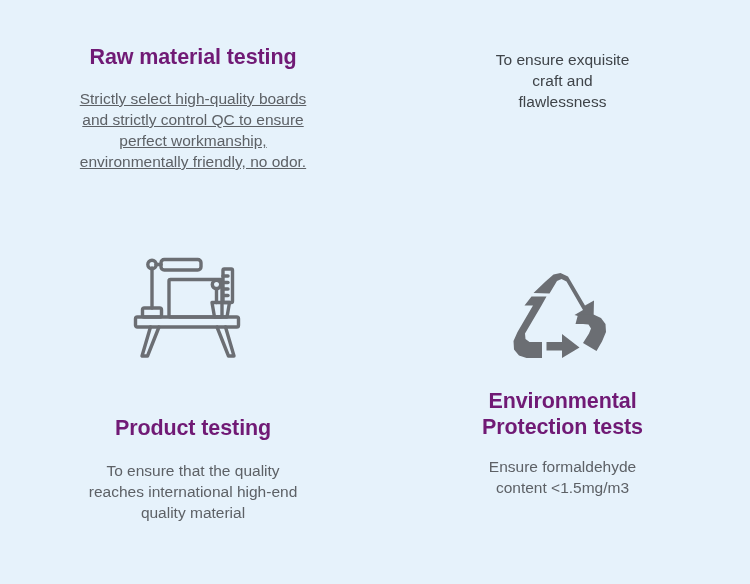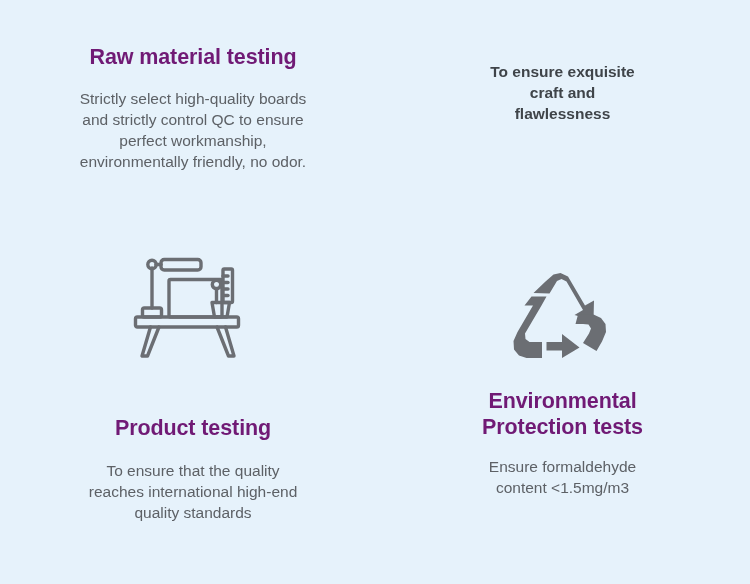--- a/index.html
+++ b/index.html
@@ -46,28 +46,28 @@
   .body-text.dark {
     color: #3f4449;
   }
 
   
   #panel-raw-material {
     left: 18px;
     top: 44px;
     width: 350px;
   }
-  #panel-raw-material .body-text { margin-top: 18px; }
+  #panel-raw-material .body-text { margin-top: 18px; text-decoration: underline; }
 
   #panel-production {
     left: 400px;
     top: 44px;
     width: 325px;
   }
-  #panel-production .body-text { margin-top: 17px; font-weight: bold; }
+  #panel-production .body-text { margin-top: 5px; }
 
   #panel-product-testing {
     left: 18px;
     top: 415px;
     width: 350px;
   }
   #panel-product-testing .body-text { margin-top: 19px; }
 
   #panel-environmental {
     left: 400px;
@@ -157,21 +157,21 @@
       <path d="M66.0 42.5 L81.5 42.5 L89.0 46.0 L93.5 52.0 L94.0 60.0 L90.0 69.5 L84.5 79.0 L71.0 71.0 L77.0 61.5 L79.0 56.5 L76.5 52.5 L71.0 52.0 L63.5 52.0 Z"></path>
 
       <path d="M34.5 70.0 L50.0 70.0 L50.0 62.0 L67.5 75.5 L50.0 86.0 L50.0 78.5 L34.5 78.5 Z"></path>
     </svg>
   </div>
 
   <div class="panel" id="panel-product-testing">
     <p class="heading">Product testing</p>
     <p class="body-text">To ensure that the quality
 reaches international high-end
-quality standards</p>
+quality material</p>
   </div>
 
   <div class="panel" id="panel-environmental">
     <p class="heading">Environmental
 Protection tests</p>
     <p class="body-text">Ensure formaldehyde
 content &lt;1.5mg/m3</p>
   </div>
 
 </div>

